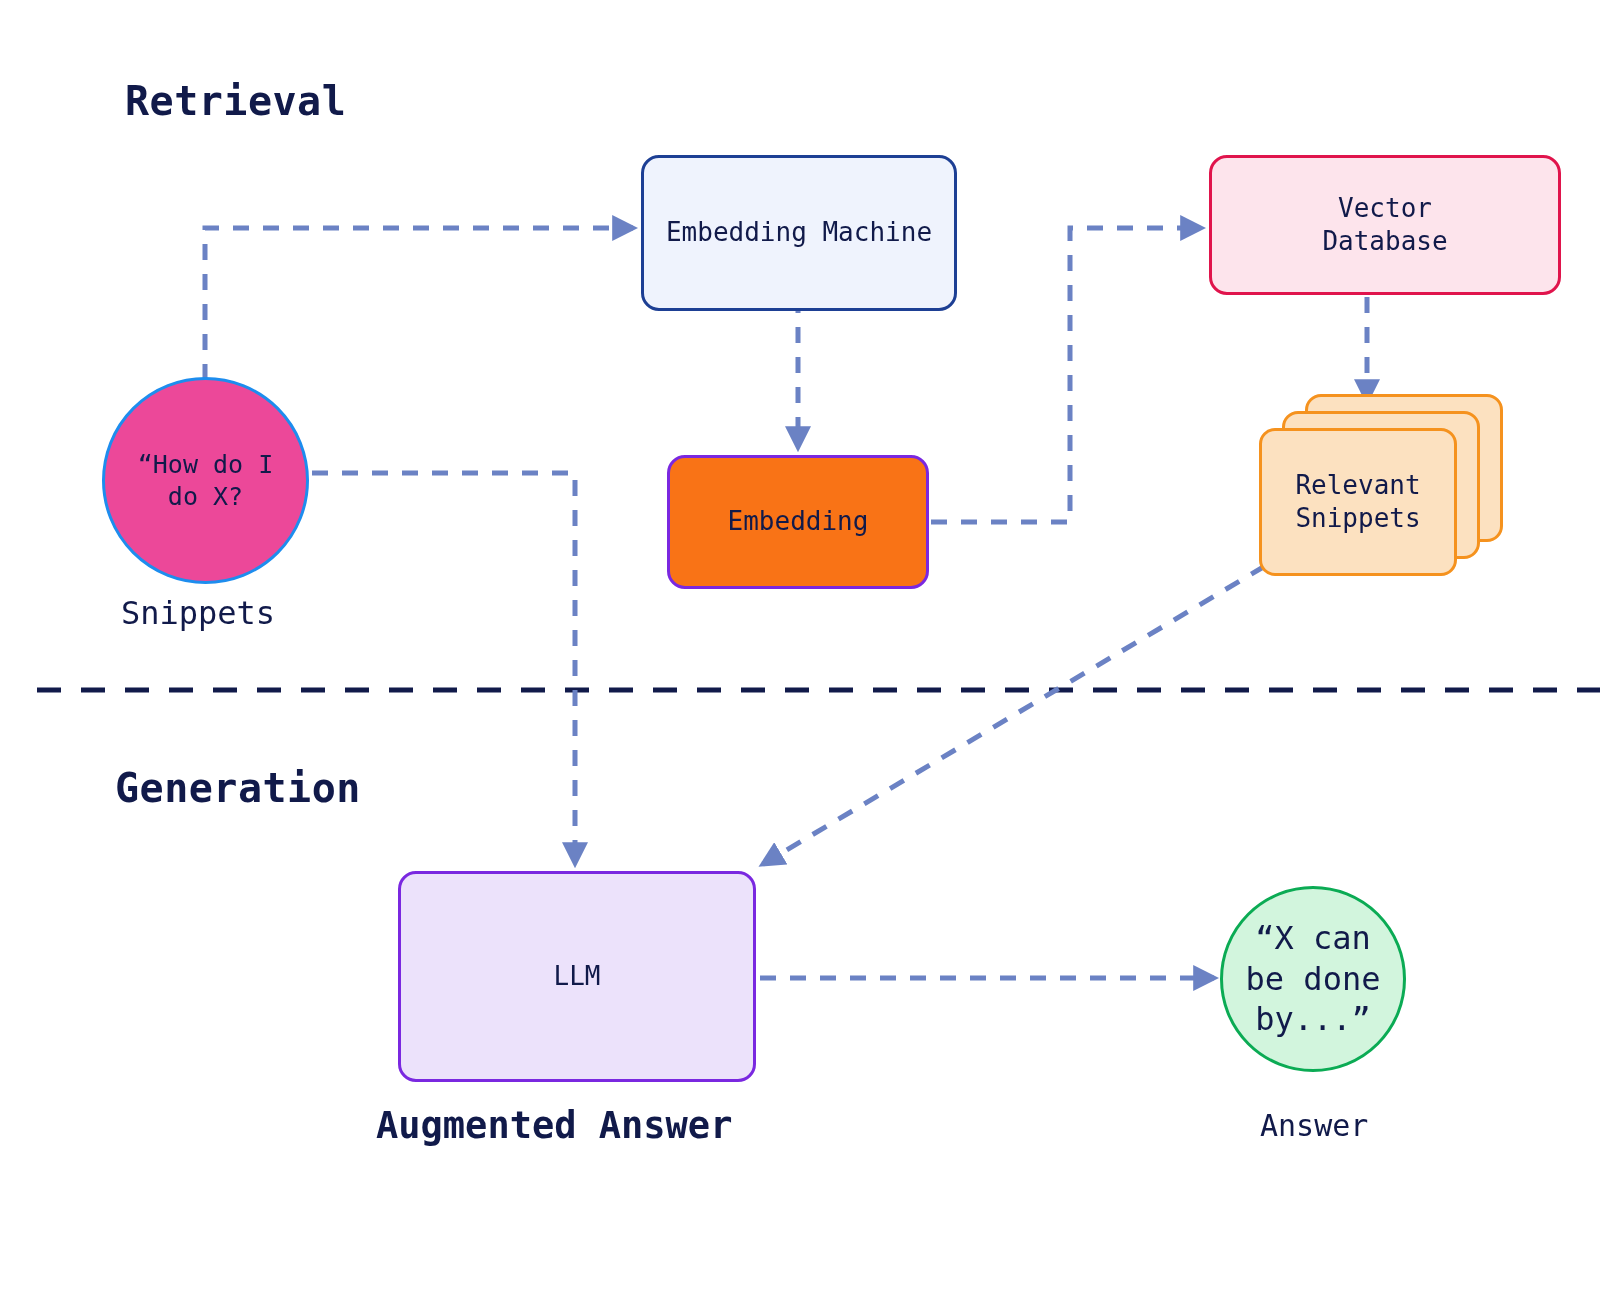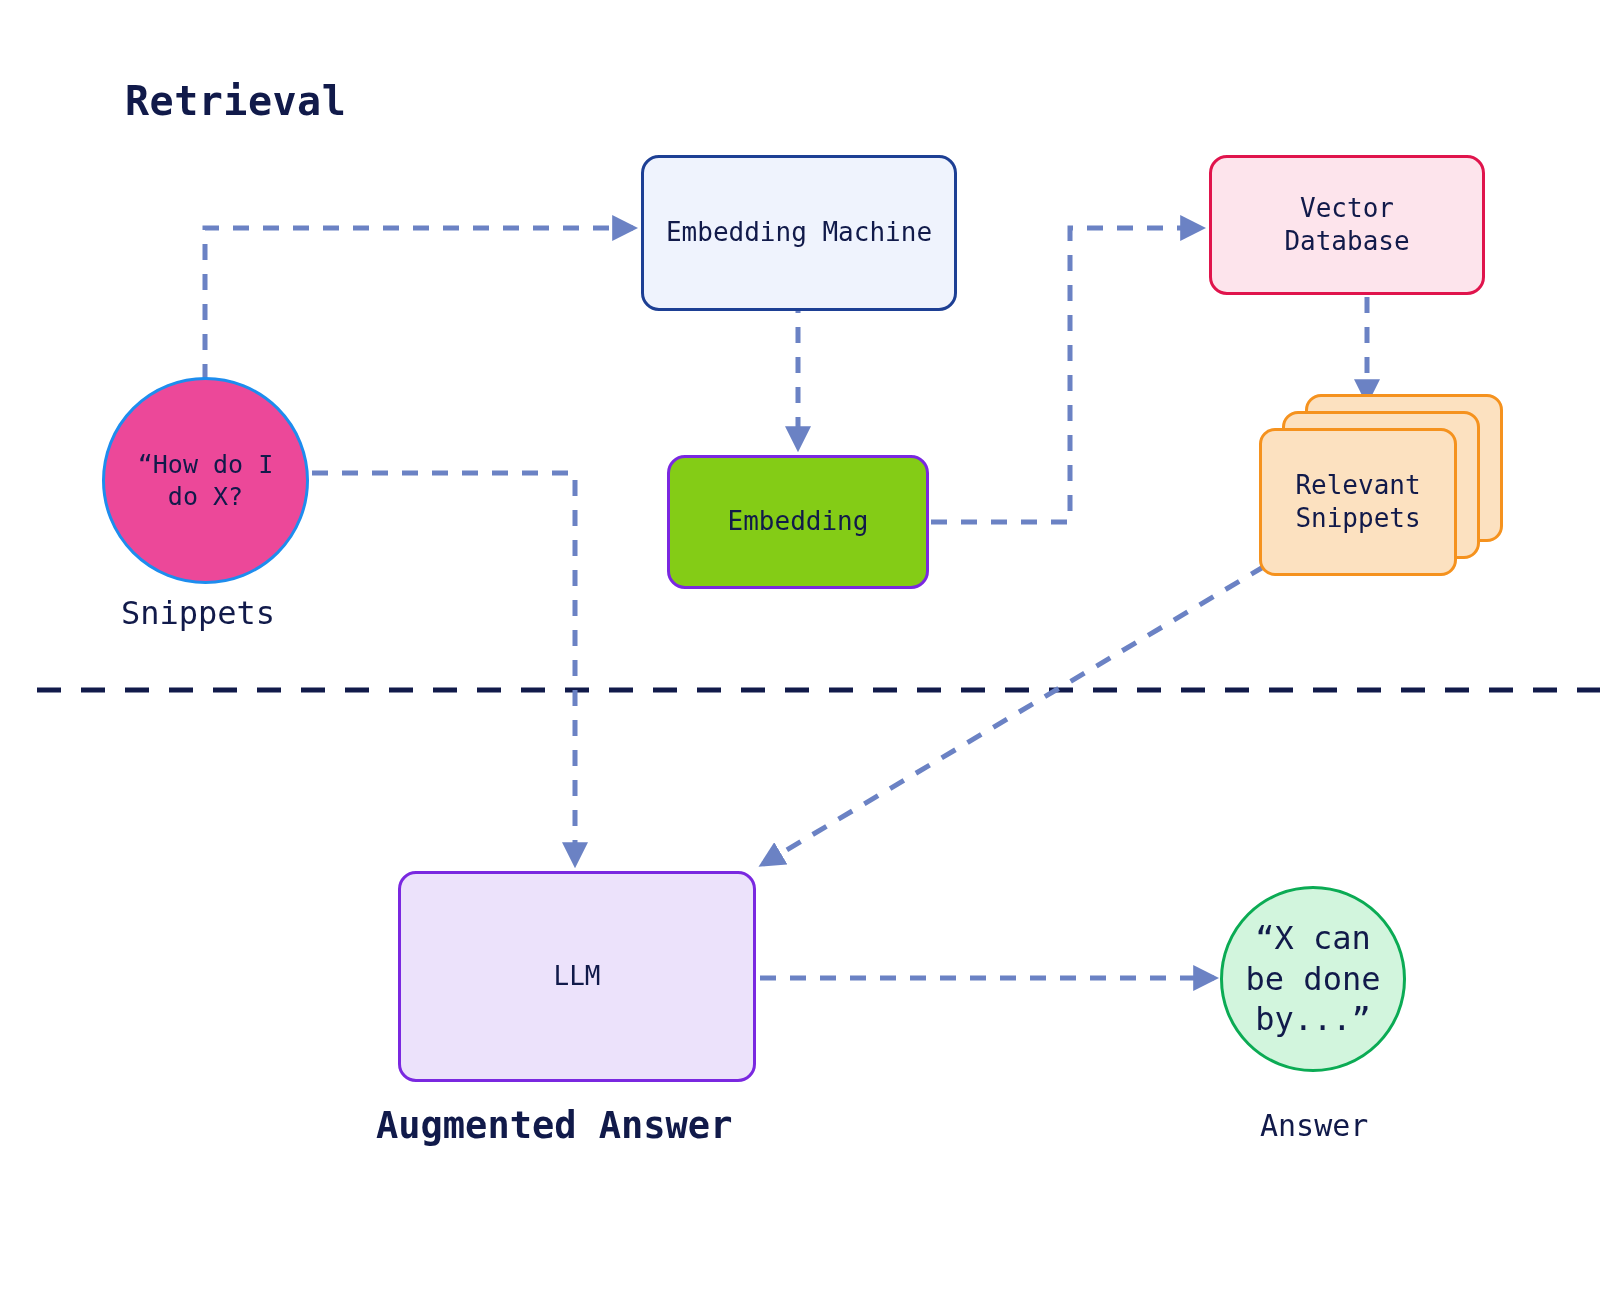--- a/index.html
+++ b/index.html
@@ -65,27 +65,27 @@
     border-style: solid;
   }
 
   
   #node-embedding-machine {
     left: 604px; top: 155px; width: 316px; height: 156px;
     background: #eff3fd;
     border-color: #1d3f94;
   }
   #node-vector-database {
-    left: 1172px; top: 155px; width: 276px; height: 140px;
+    left: 1172px; top: 155px; width: 352px; height: 140px;
     background: #fde4ec;
     border-color: #e0144c;
   }
   #node-embedding {
     left: 630px; top: 455px; width: 262px; height: 134px;
-    background: #84cc16;
+    background: #f97316;
     border-color: #7a28e0;
   }
   #node-llm {
     left: 361px; top: 871px; width: 358px; height: 211px;
     background: #ece2fb;
     border-color: #7a28e0;
   }
   #node-question {
     left: 65px; top: 377px; width: 207px; height: 207px;
     background: #ec4899;
@@ -173,20 +173,21 @@
     <path d="M 1330 297 L 1330 400" fill="none" stroke="#6b82c4" stroke-width="5" stroke-dasharray="16 14" marker-end="url(#arrow)"></path>
 
     <path d="M 1228 566 L 726 864" fill="none" stroke="#6b82c4" stroke-width="5" stroke-dasharray="16 14" marker-end="url(#arrow)"></path>
 
     <path d="M 275 473 L 538 473 L 538 863" fill="none" stroke="#6b82c4" stroke-width="5" stroke-dasharray="16 14" marker-end="url(#arrow)"></path>
 
     <path d="M 723 978 L 1177 978" fill="none" stroke="#6b82c4" stroke-width="5" stroke-dasharray="16 14" marker-end="url(#arrow)"></path>
   </svg>
 
   <div class="section-title" id="title-retrieval">Retrieval</div>
+  <div class="section-title" id="title-generation">Generation</div>
 
   <div class="node rect" id="node-embedding-machine">Embedding Machine</div>
 
   <div class="node rect" id="node-vector-database">Vector
 Database</div>
 
   <div class="node rect" id="node-embedding">Embedding</div>
 
   <div class="node rect" id="node-llm">LLM</div>
 

